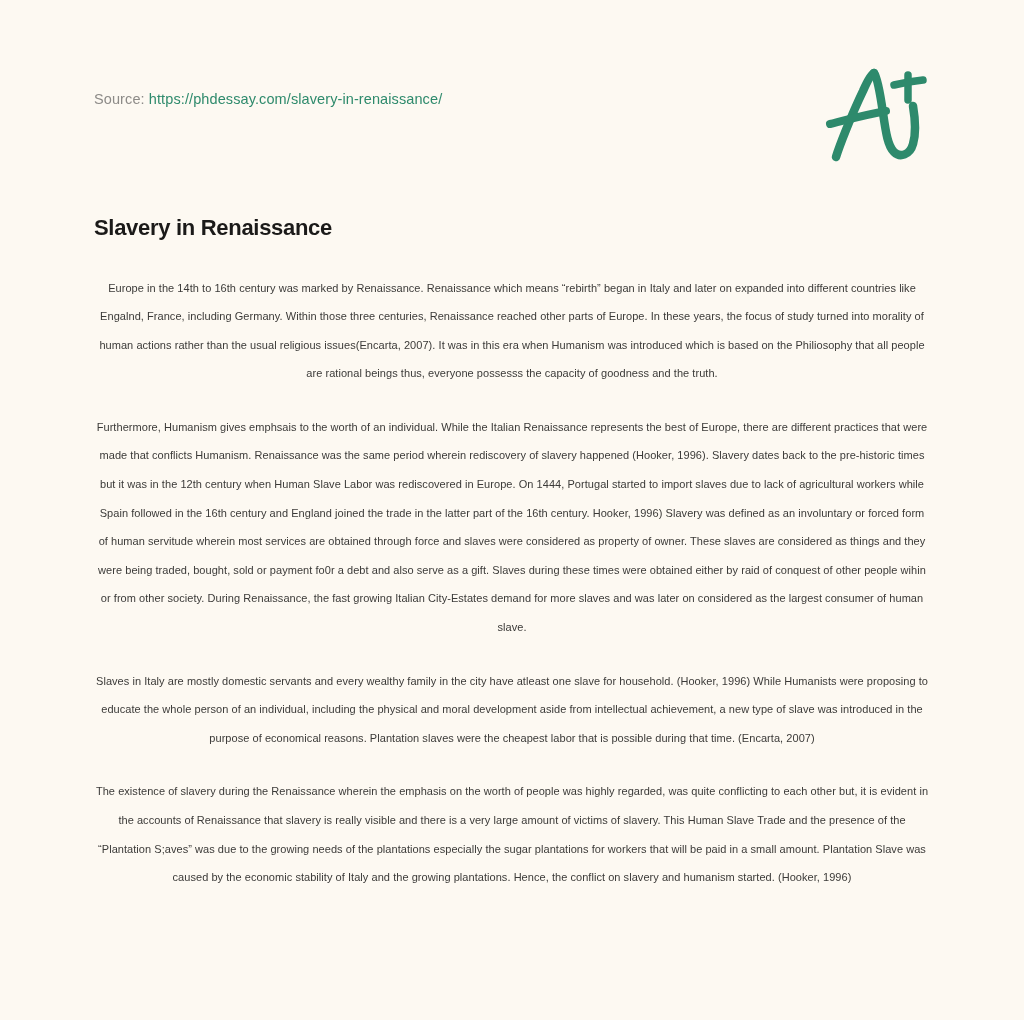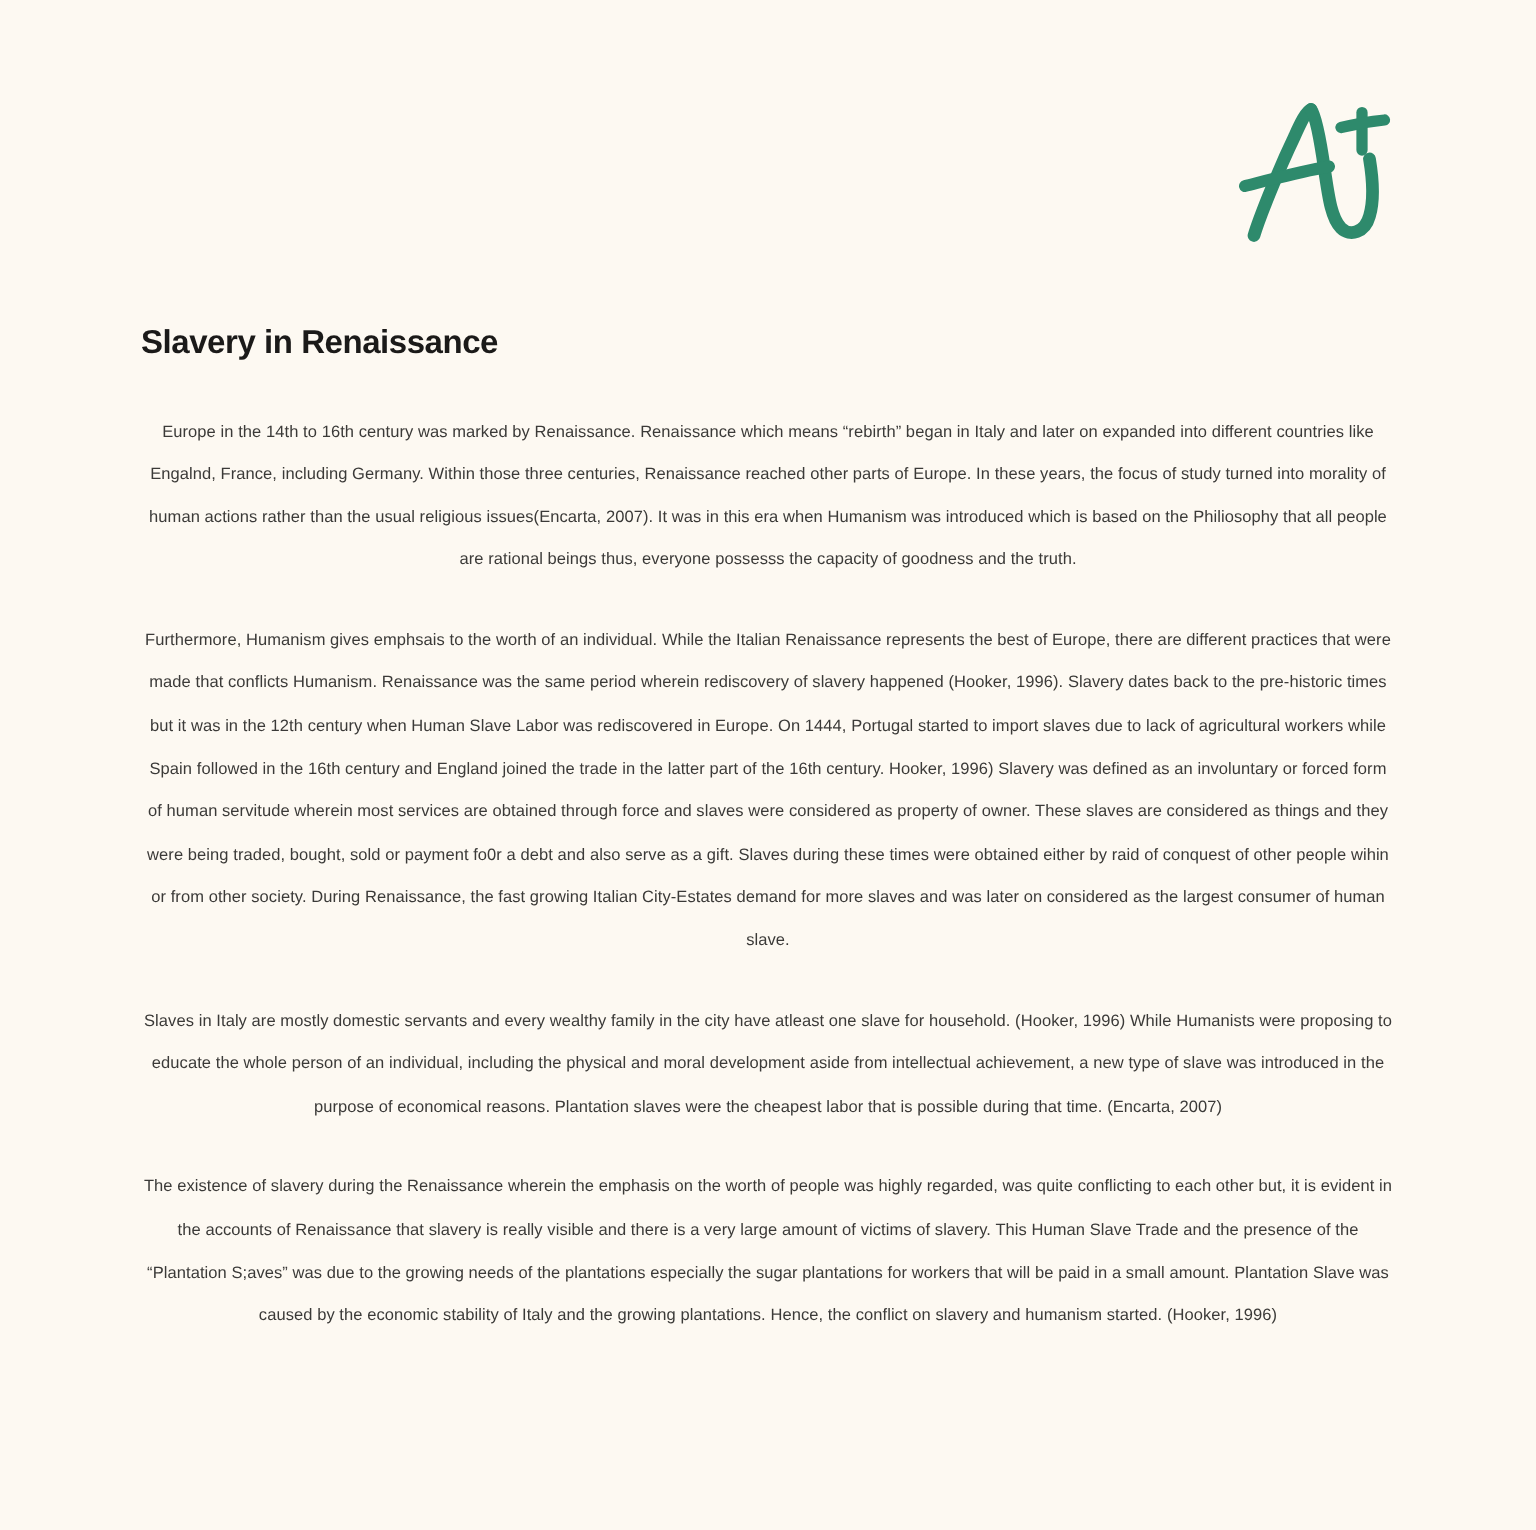--- a/index.html
+++ b/index.html
@@ -104,20 +104,24 @@
   }
 </style>
 </head>
 <body>
 
 <div class="page">
 
   <div class="header">
 
 
+    <div class="source-line">
+      <span class="source-label">Source:</span>
+      <a class="source-url" href="#">https://phdessay.com/slavery-in-renaissance/</a>
+    </div>
 
     <div class="logo">
       <svg viewBox="0 0 112 112" xmlns="http://www.w3.org/2000/svg" fill="none" stroke="#2e8a6c" stroke-linecap="round" stroke-linejoin="round">
 
         <path d="M16 99 C19 89, 31 58, 43 33 C47 24, 51 16, 54 15" stroke-width="8.5"></path>
 
         <path d="M54 15 C57 19, 60 34, 63 55 C66 76, 68 88, 74 94
                  C80 100, 90 97, 93 86 C96 76, 95 60, 93 48" stroke-width="8.5"></path>
 
         <path d="M10 66 C22 63, 44 57, 66 53" stroke-width="8"></path>

